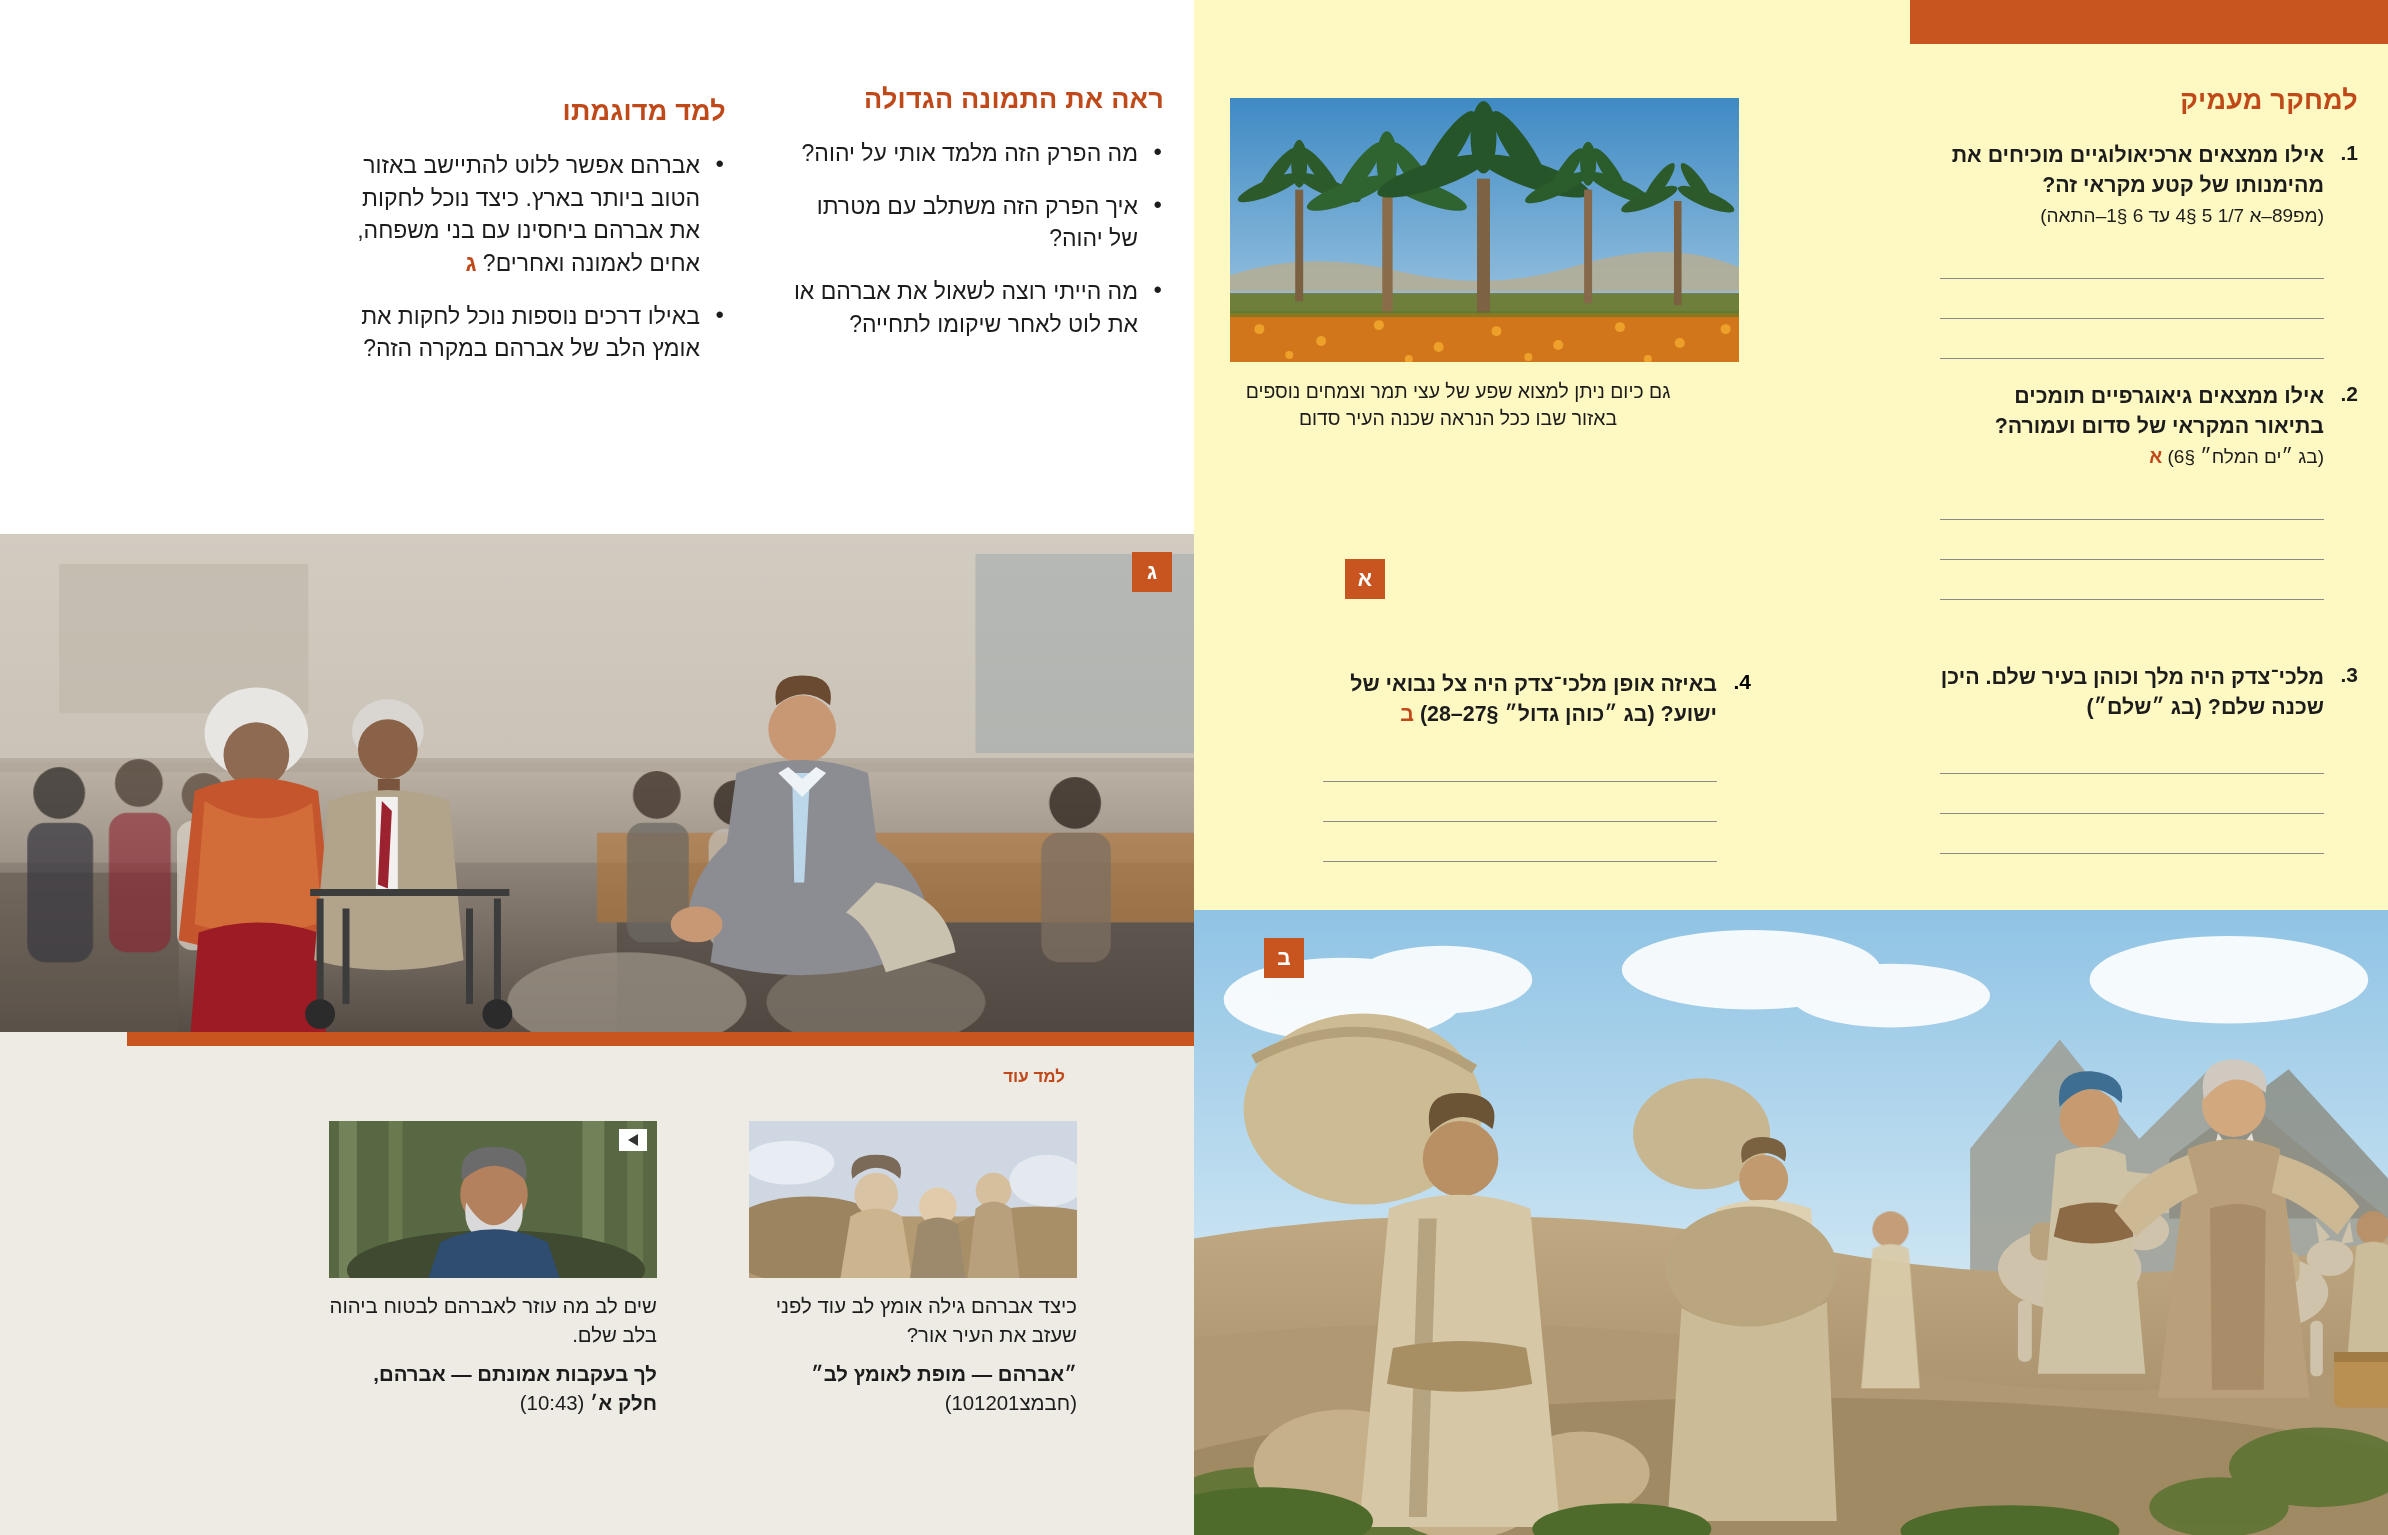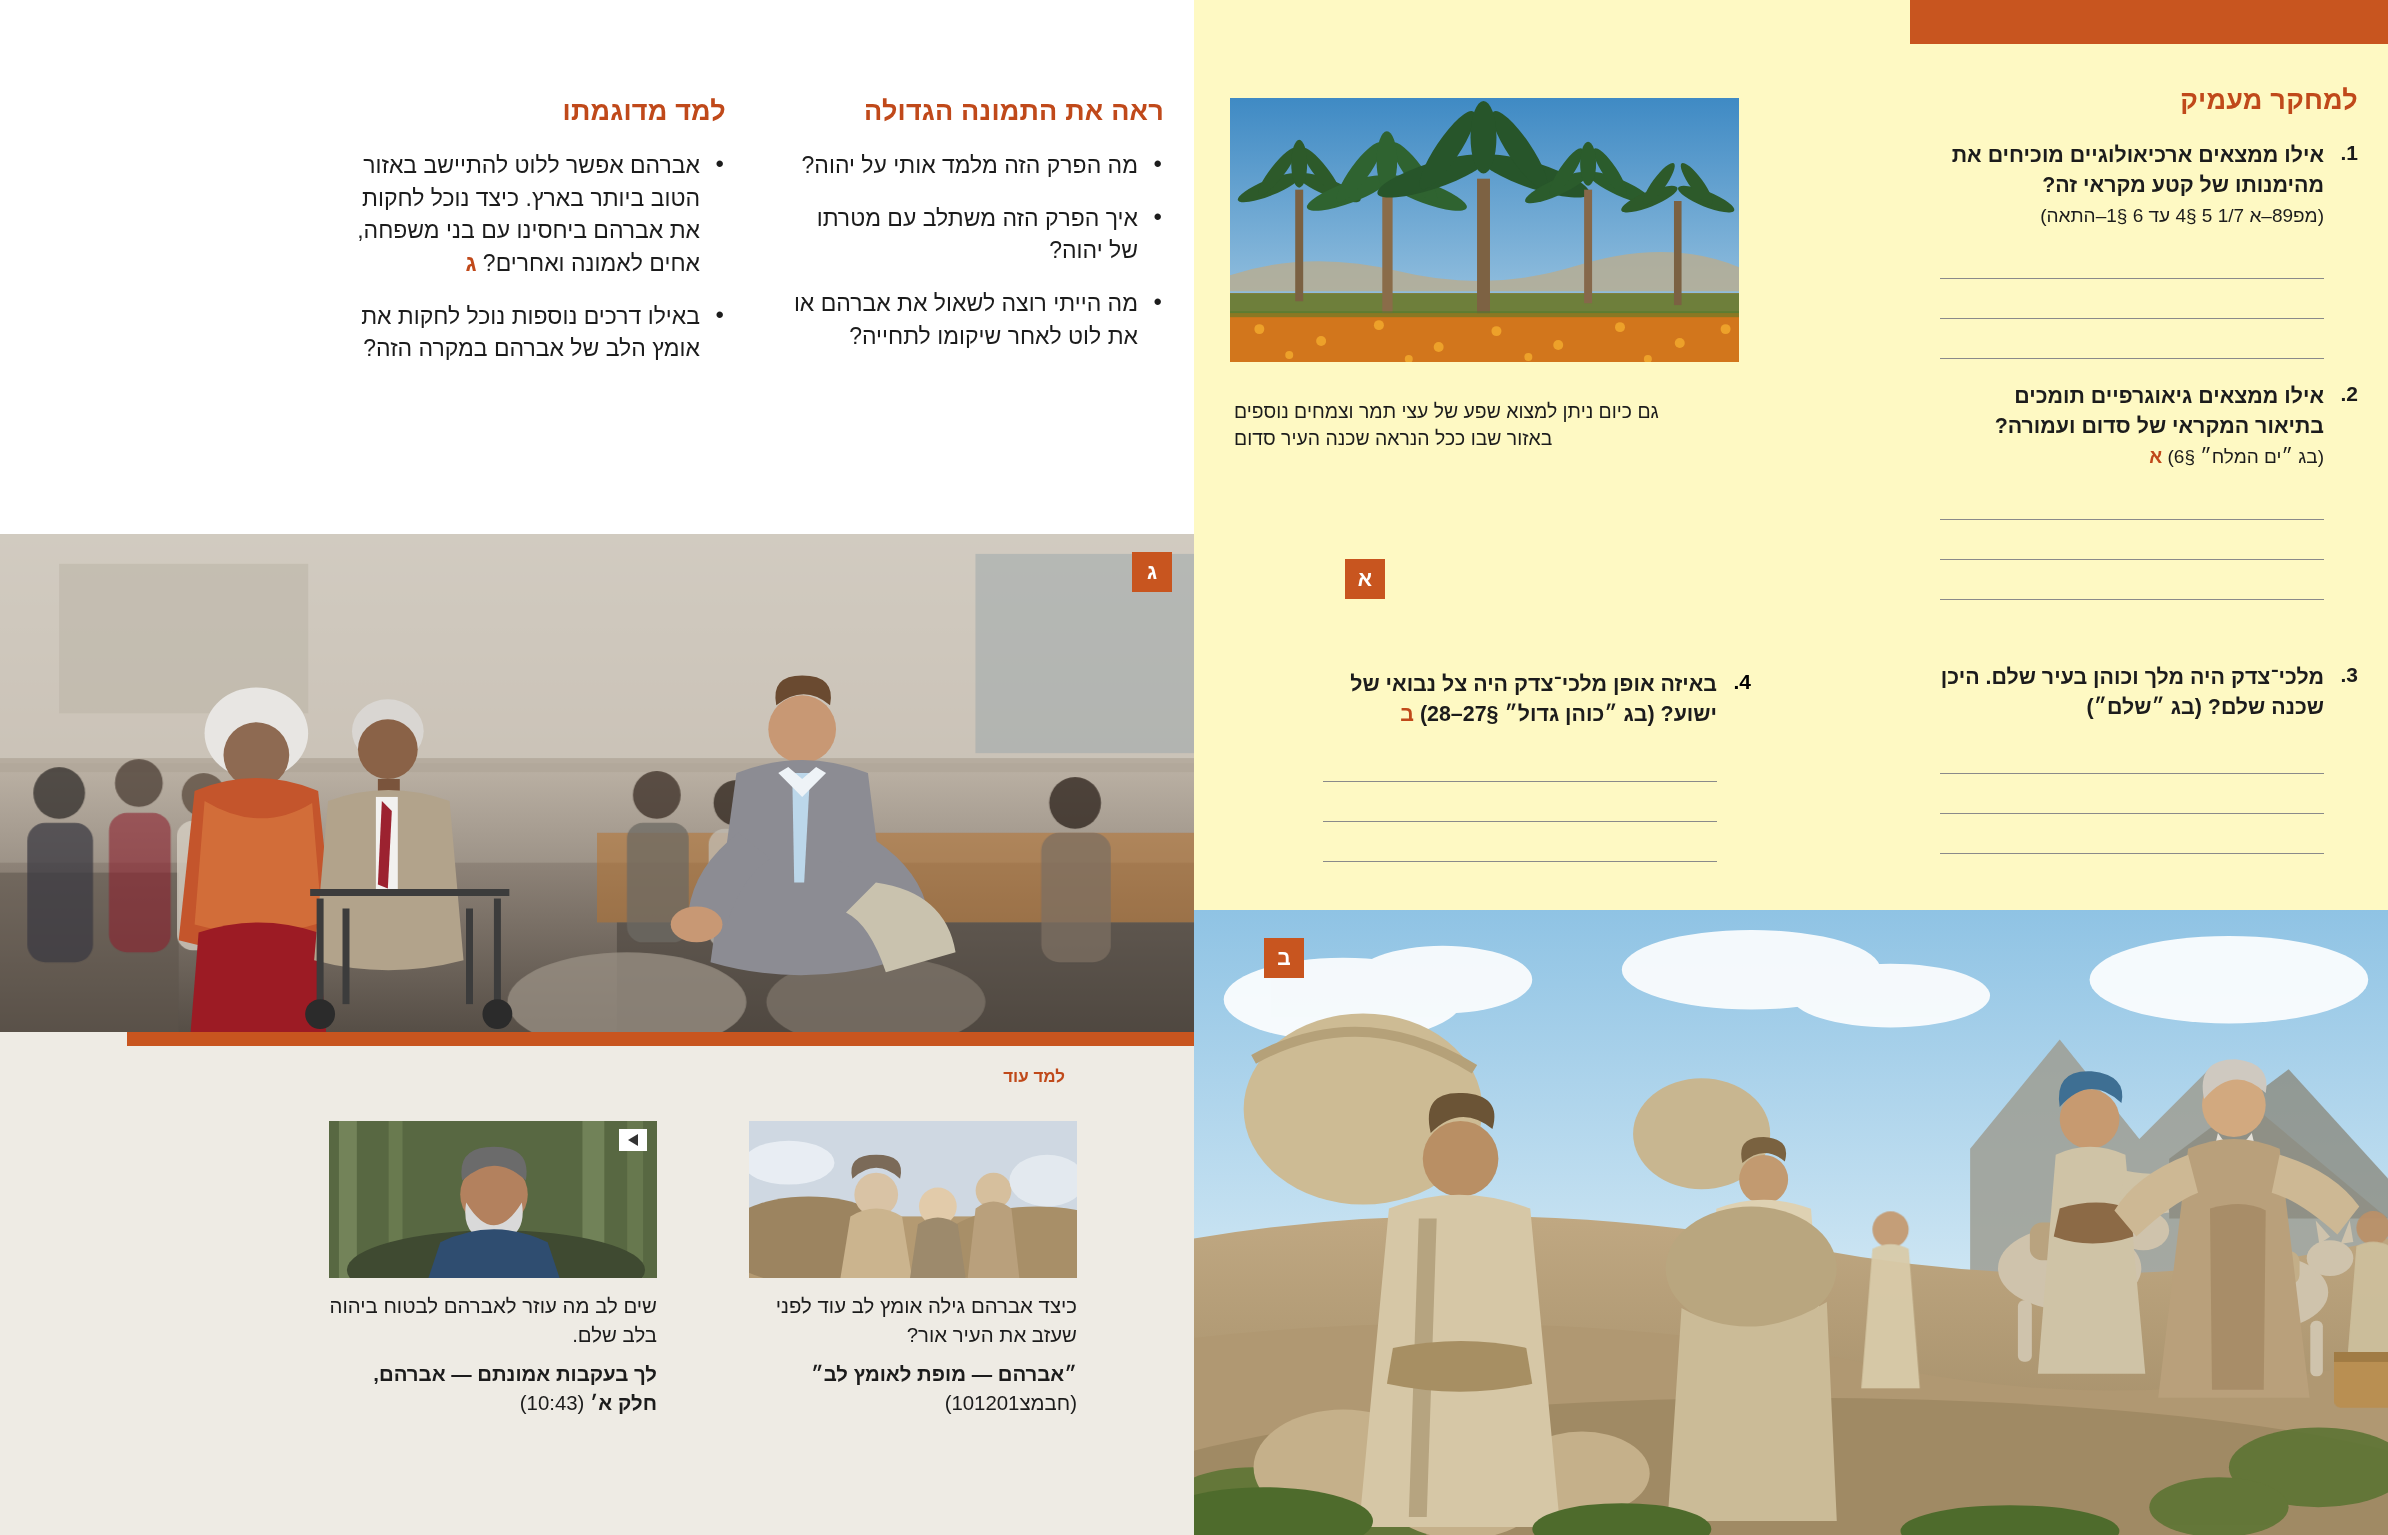--- a/index.html
+++ b/index.html
@@ -49,21 +49,21 @@
   
   .col-mdogmato {
     position: absolute;
     right: 468px; top: 96px;
     width: 398px;
     text-align: right;
     direction: rtl;
   }
   .col-rae {
     position: absolute;
-    right: 30px; top: 96px;
+    right: 30px; top: 84px;
     width: 378px;
     text-align: right;
     direction: rtl;
   }
   ul.bullets {
     margin-top: 22px;
     padding-right: 26px;
     list-style: none;
   }
   ul.bullets li {
@@ -223,26 +223,25 @@
     left: 1230px; top: 98px;
     width: 509px; height: 264px;
     overflow: hidden;
     background: #6fa7cf;
   }
   .photo-palm svg { display:block; width:100%; height:100%; }
   .palm-caption {
     position: absolute;
     left: 1234px; top: 378px;
     width: 448px;
-    text-align: left;
+    text-align: center;
     direction: rtl;
     font-size: 19.4px;
     line-height: 1.38;
     color: #1c1c1c;
-    margin-top: 20px;
   }
 
   
   .photo-caravan {
     position: absolute;
     left: 1194px; top: 910px;
     width: 1194px; height: 625px;
     overflow: hidden;
     background: #cfe4f2;
   }

